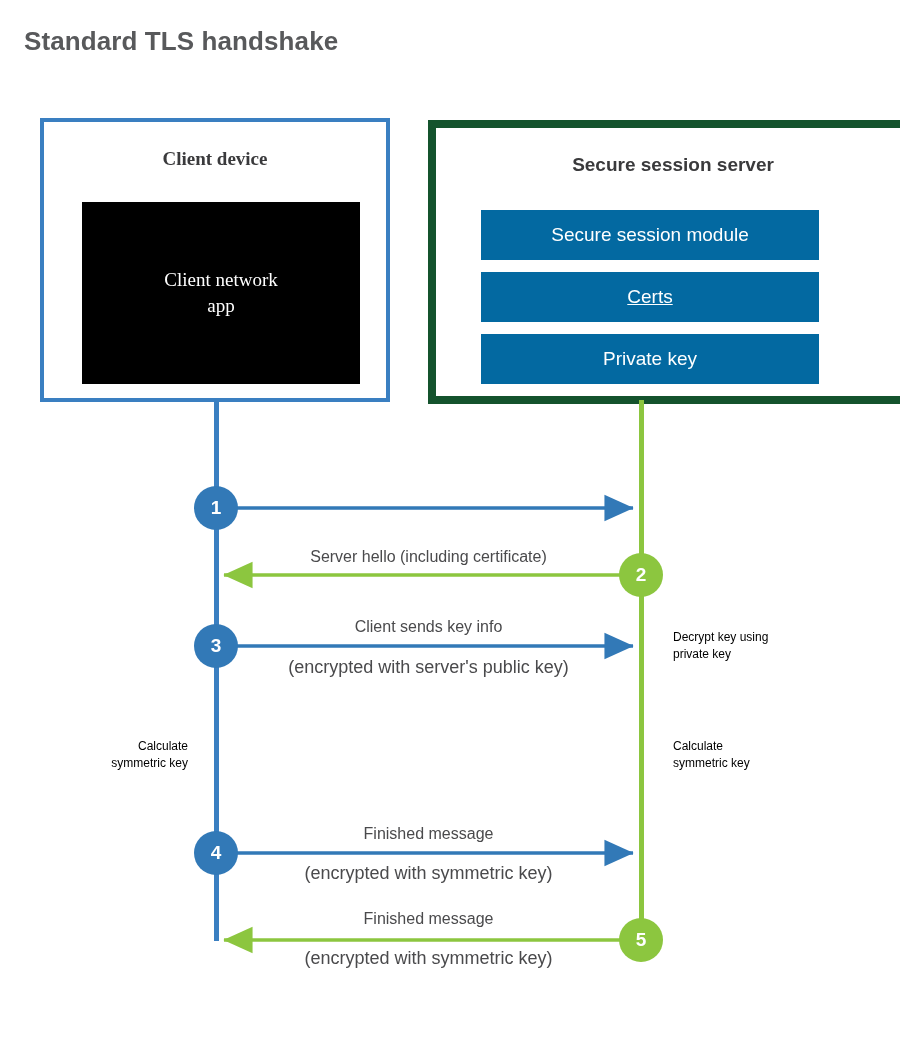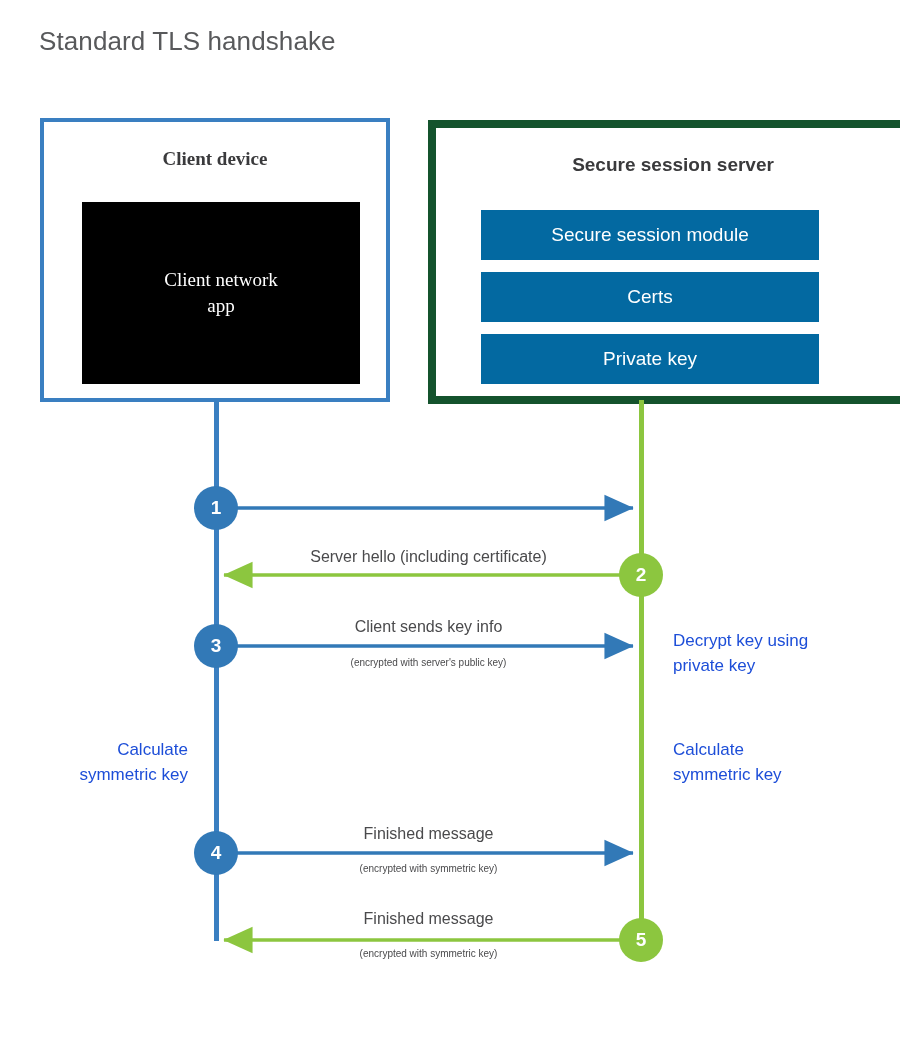--- a/index.html
+++ b/index.html
@@ -8,22 +8,22 @@
     background:#ffffff;
     font-family:"Liberation Sans", sans-serif;
     position:relative;
     overflow:hidden;
     -webkit-font-smoothing:antialiased;
   }
   #stage{position:absolute;inset:0;}
 
   
   .title{
-    position:absolute;left:39px;top:26px;
-    font-size:26px;font-weight:400;
+    position:absolute;left:24px;top:26px;
+    font-size:26px;font-weight:700;
     color:#58595b;
     letter-spacing:.1px;
     white-space:nowrap;
   }
 
   
   .party-box{position:absolute;background:#ffffff;box-sizing:border-box;}
   .party-box.client{left:40px;top:118px;width:350px;height:284px;border:4px solid #3a7fc1;font-family:Liberation Serif, serif;}
   .party-box.server{left:428px;top:120px;width:490px;height:284px;border:8px solid #14532d;}
 
@@ -45,21 +45,21 @@
 
   
   .server-bar{
     position:absolute;left:45px;width:338px;height:50px;
     background:#0369a1;
     display:flex;align-items:center;justify-content:center;
     color:#ffffff;font-size:19px;font-weight:400;
     white-space:nowrap;
   }
   .server-bar.b0{top:82px;}
-  .server-bar.b1{top:144px;}
+  .server-bar.b1{top:144px;text-decoration:underline;}
   .server-bar.b2{top:206px;}
 
   
   .lifeline{position:absolute;width:5px;}
   .lifeline.client{left:214px;top:400px;height:541px;background:#3a7fc1;}
   .lifeline.server{left:639px;top:400px;height:541px;background:#8cc63f;}
 
   
   .arrows{position:absolute;left:0;top:0;width:900px;height:1058px;overflow:visible;}
 
@@ -73,27 +73,27 @@
   .step.green{background:#8cc63f;}
 
   
   .msg-main{
     position:absolute;text-align:center;
     font-size:16px;color:#4a4a4c;font-weight:400;
     white-space:nowrap;
   }
   .msg-sub{
     position:absolute;text-align:center;
-    font-size:10px;color:#4a4a4c;font-weight:400;
+    font-size:18px;color:#4a4a4c;font-weight:400;
     white-space:nowrap;
   }
   
   .side-note{
     position:absolute;
-    font-size:17px;color:#1d4ed8;line-height:1.45;
+    font-size:12px;color:#000000;line-height:1.45;
     white-space:pre-line;
   }
   .side-note.right-align{text-align:right;}
   .side-note.left-align{text-align:left;}
 </style>
 </head>
 <body>
 
 <div id="stage">
 

